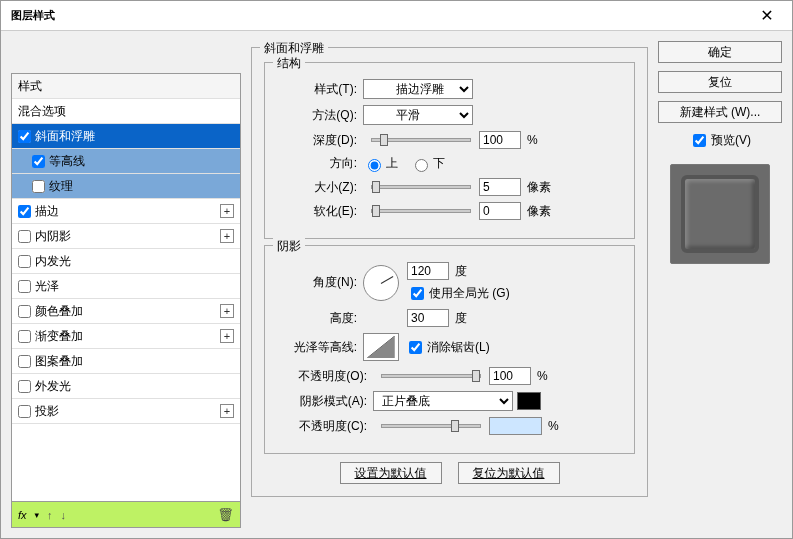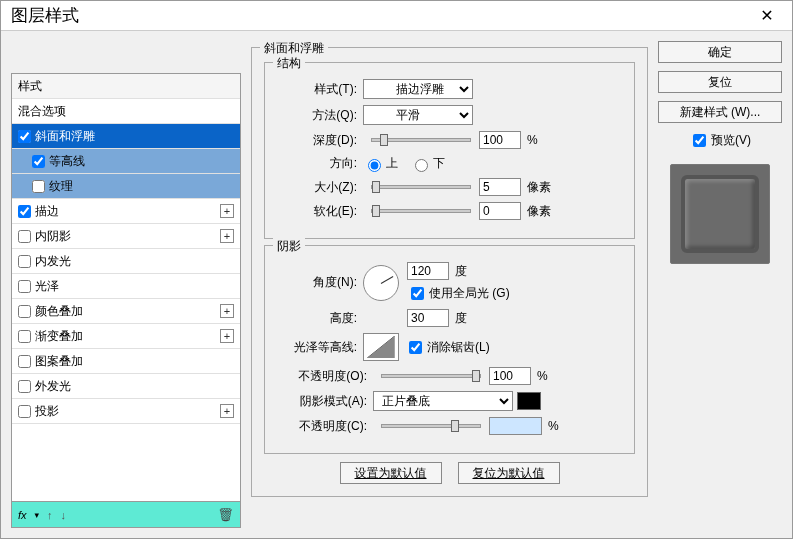--- a/index.html
+++ b/index.html
@@ -1,31 +1,31 @@
 <!DOCTYPE html>
 <html><head>
 <meta charset="utf-8">
 <style>
 * { box-sizing: border-box; font-family: "Microsoft YaHei", sans-serif; font-size: 12px; }
 body { margin: 0; background: #f0f0f0; }
 .window { width: 793px; height: 539px; background: #f0f0f0; border: 1px solid #999; position: relative; }
 .titlebar { height: 30px; background: #fff; border-bottom: 1px solid #ccc; display: flex; align-items: center; padding: 0 10px; justify-content: space-between; }
-.titlebar .title { font-size: 17px; }
+.titlebar .title { font-size: 11px; font-weight: bold; }
 .titlebar .close { width: 30px; text-align: center; cursor: pointer; font-size: 16px; }
 .body { display: flex; padding: 10px; gap: 10px; height: calc(100% - 30px); }
 .left { width: 230px; display: flex; flex-direction: column; }
 .styles-list { border: 1px solid #999; background: #fff; flex: 1; overflow: hidden; margin-top: 32px; }
 .style-row { display: flex; align-items: center; height: 25px; padding: 0 6px; border-bottom: 1px solid #e0e0e0; cursor: pointer; justify-content: space-between; }
 .style-row.header { background: #f5f5f5; font-weight: normal; }
 .style-row.selected { background: #0a64c8; color: #fff; }
 .style-row.sub { padding-left: 20px; background: #7aa8d8; color: #000; }
 .style-row .lbl { display: flex; align-items: center; gap: 4px; }
 .style-row input[type=checkbox] { margin: 0; }
 .plus { width: 14px; height: 14px; border: 1px solid #888; display: inline-flex; align-items: center; justify-content: center; font-size: 11px; line-height: 1; background: #fff; color: #333; }
-.left-footer { border: 1px solid #999; border-top: none; background: #5eead4; height: 26px; display: flex; align-items: center; padding: 0 6px; justify-content: space-between; }
+.left-footer { border: 1px solid #999; border-top: none; background: #bef264; height: 26px; display: flex; align-items: center; padding: 0 6px; justify-content: space-between; }
 .left-footer .icons { display: flex; gap: 8px; align-items: center; }
 .fx { font-style: italic; font-size: 11px; }
 .arrow { font-size: 11px; color: #555; }
 .trash { font-size: 13px; color: #444; }
 .middle { flex: 1; display: flex; flex-direction: column; gap: 6px; }
 .fieldset { border: 1px solid #aaa; padding: 10px 12px 12px; position: relative; margin-top: 6px; }
 .fieldset > .legend { position: absolute; top: -8px; left: 8px; background: #f0f0f0; padding: 0 4px; font-size: 12px; }
 .row { display: flex; align-items: center; margin: 6px 0; }
 .row .rlabel { width: 86px; text-align: right; padding-right: 6px; }
 .row .rlabel2 { width: 96px; text-align: right; padding-right: 6px; }

